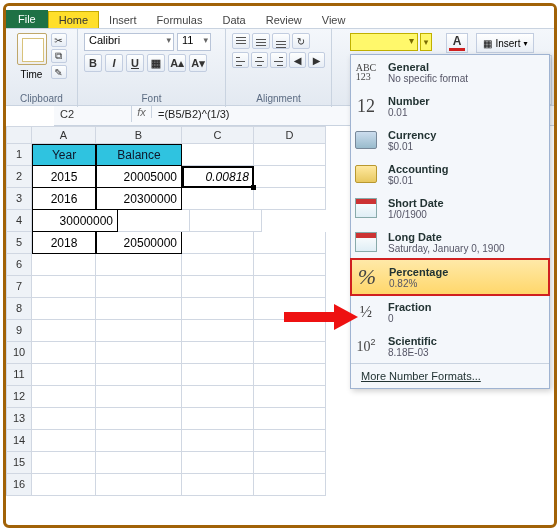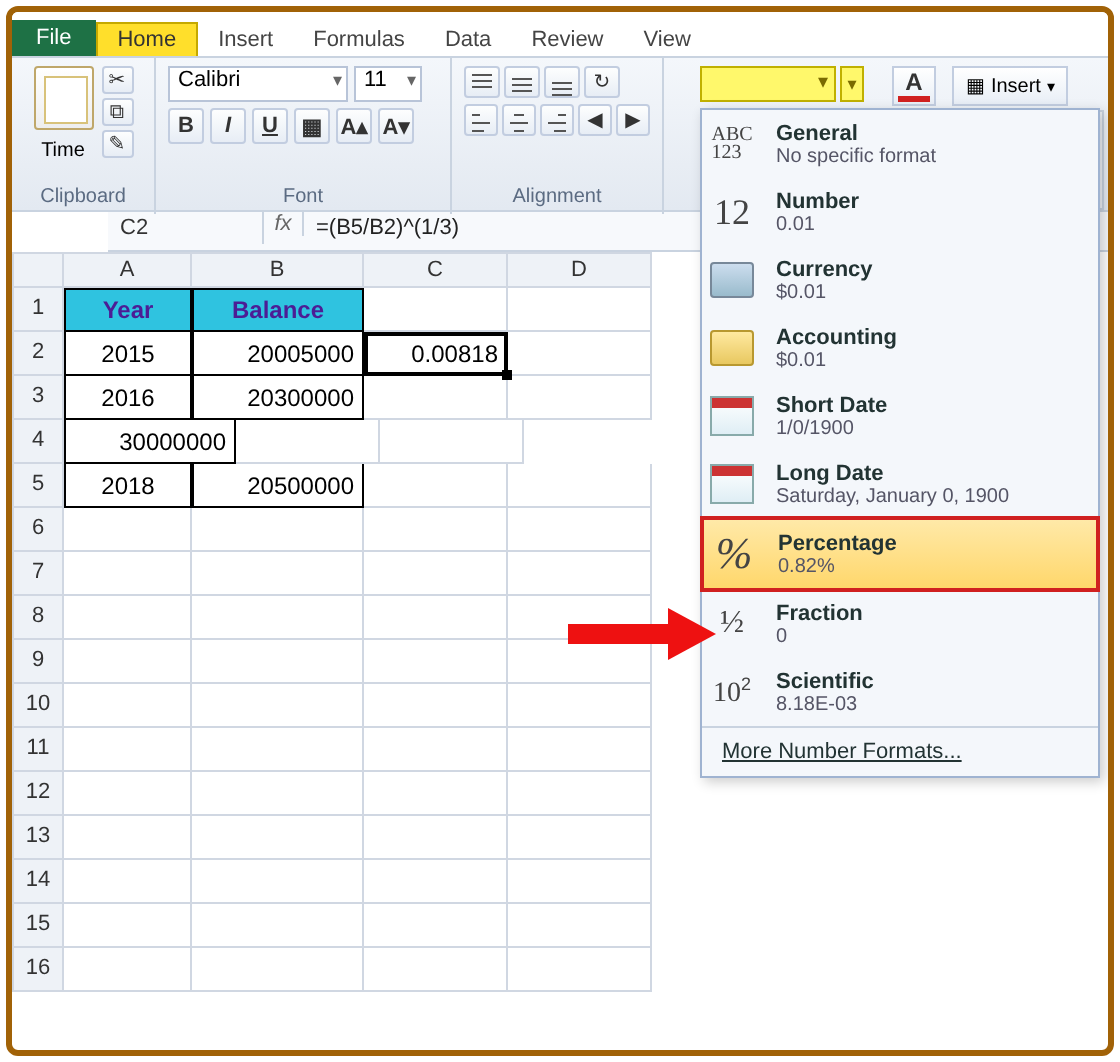--- a/index.html
+++ b/index.html
@@ -48,24 +48,24 @@
   .rowhdrs { display:flex; flex-direction:column;}
   .corner { width:26px; height:18px; background:#eef2f7; border:1px solid #d0d7e2;}
   .rh { width:26px; height:22px; background:#eef2f7; border:1px solid #d0d7e2; border-top:none; text-align:center; font-size:11px; color:#333; line-height:20px;}
   .cols { display:flex; flex-direction:column;}
   .colhdrs { display:flex;}
   .ch { height:18px; background:#eef2f7; border:1px solid #d0d7e2; border-left:none; text-align:center; font-size:11px; color:#333; line-height:16px;}
   .chA{width:64px}.chB{width:86px}.chC{width:72px}.chD{width:72px}
   .row { display:flex;}
   .cell { height:22px; border:1px solid #d0d7e2; border-top:none; border-left:none; padding:0 4px; font-size:12px; display:flex; align-items:center;}
   .cA{width:64px; justify-content:center;}.cB{width:86px; justify-content:flex-end;}.cC{width:72px; justify-content:flex-end;}.cD{width:72px;}
-  .hdrcell { background:#2fc3e0; color:#4c1d95; font-weight:bold; border:1px solid #000; justify-content:center;}
+  .hdrcell { background:#2fc3e0; color:#0f172a; font-weight:normal; border:1px solid #000; justify-content:center;}
   .datacell { border:1px solid #000; border-top:none;}
   .datacell.cA{border-left:1px solid #000;}
-  .selcell { outline:2px solid #000; outline-offset:-2px; position:relative;}
+  .selcell { outline:2px solid #000; outline-offset:-2px; position:relative;font-style:italic;}
   .selcell::after { content:""; position:absolute; right:-3px; bottom:-3px; width:5px; height:5px; background:#000;}
   
   .nfpanel { position:absolute; left:344px; top:48px; width:200px; background:#f4f7fb; border:1px solid #9fb3d1; box-shadow:2px 2px 6px rgba(0,0,0,.2);}
   .nfitem { display:flex; align-items:center; gap:8px; padding:5px 1px; cursor:pointer;}
   .nfitem.hl { background:linear-gradient(#ffe9a8,#ffd76b); border:2px solid #d02020; margin:-1px;}
   .nficon { width:28px; height:24px; display:flex; align-items:center; justify-content:center; font-size:14px; color:#556;}
   .nftxt .t { font-size:11px; font-weight:bold; color:#233;}
   .nftxt .s { font-size:10px; color:#556;}
   .nfmore { padding:6px 10px; font-size:11px; color:#233; border-top:1px solid #c9d3e0; text-decoration:underline;}
   

